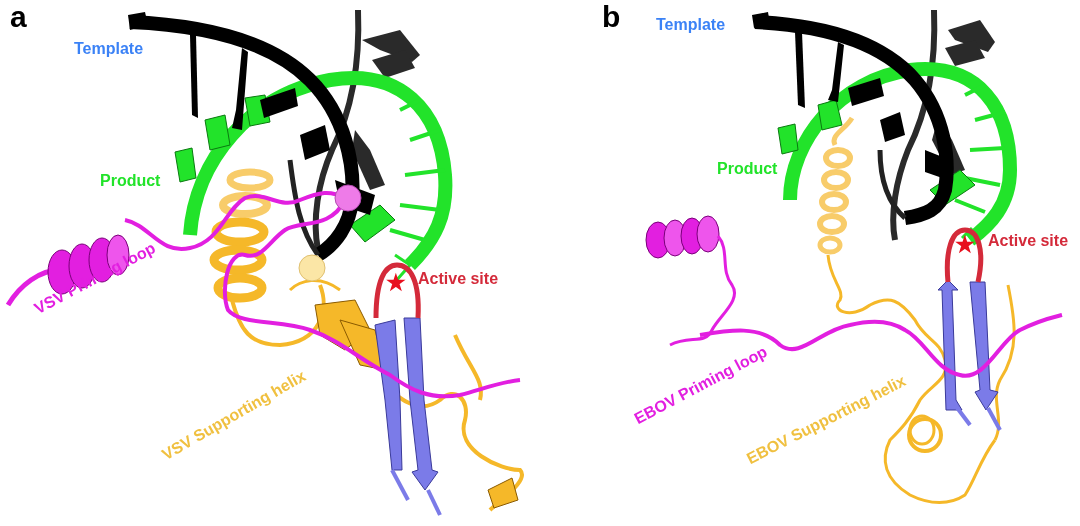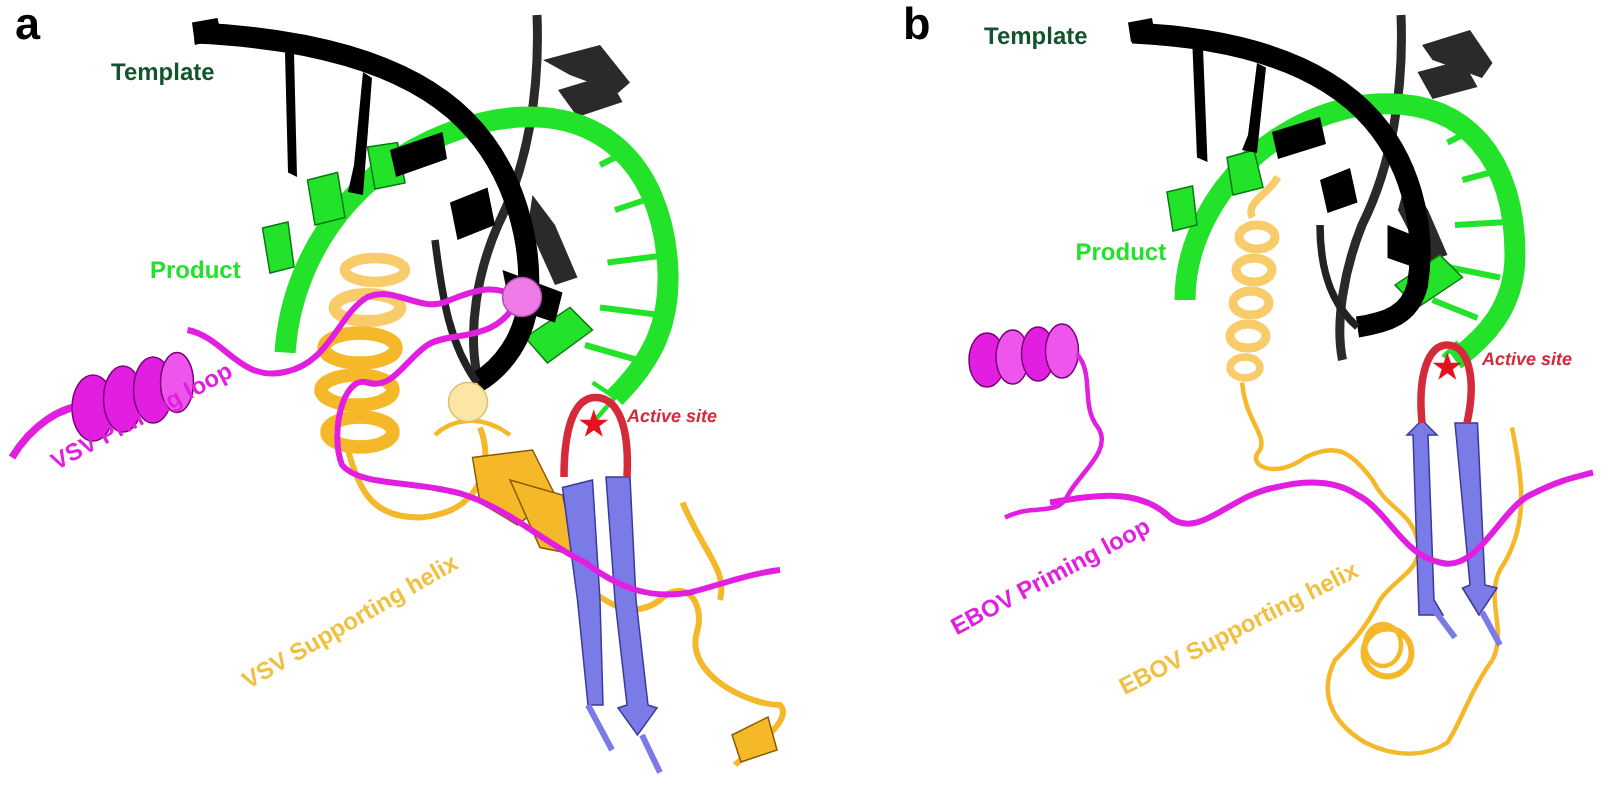--- a/index.html
+++ b/index.html
@@ -1,22 +1,22 @@
 <!DOCTYPE html>
 <html><head>
   <meta charset="utf-8">
   <style>
     html, body { margin:0; padding:0; background:#ffffff; }
     body { width:1080px; height:526px; overflow:hidden; position:relative; font-family:"Liberation Sans", sans-serif; }
     svg.fig { position:absolute; left:0; top:0; width:1080px; height:526px; }
     .lbl { position:absolute; font-family:"Liberation Sans", sans-serif; font-weight:bold; white-space:nowrap; transform-origin:left bottom; }
     .panel-letter { font-size:30px; color:#000; }
-    .template { font-size:16px; color:#14532d; }
+    .template { font-size:16px; color:#3b82f6; }
     .product { font-size:16px; }
-    .active { font-size:12px;font-style:italic; }
+    .active { font-size:16px; }
     .loop { font-size:16px; }
     .helix { font-size:16px; }
   </style>
 </head>
 <body>
 
 <svg class="fig" viewBox="0 0 1080 526" xmlns="http://www.w3.org/2000/svg">
 
   <g>
 

